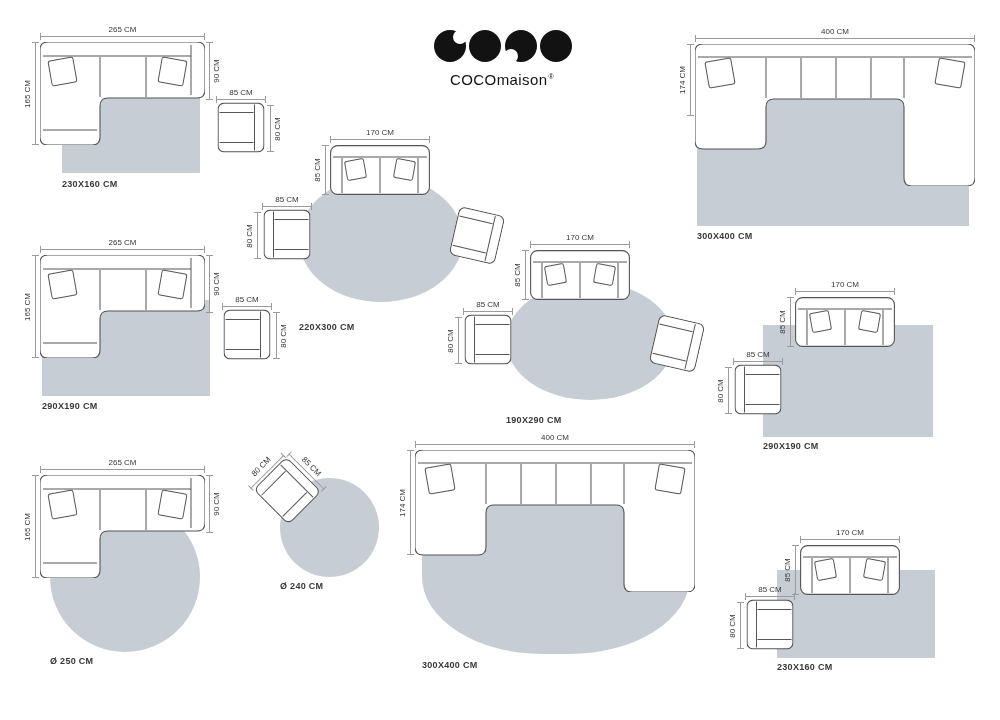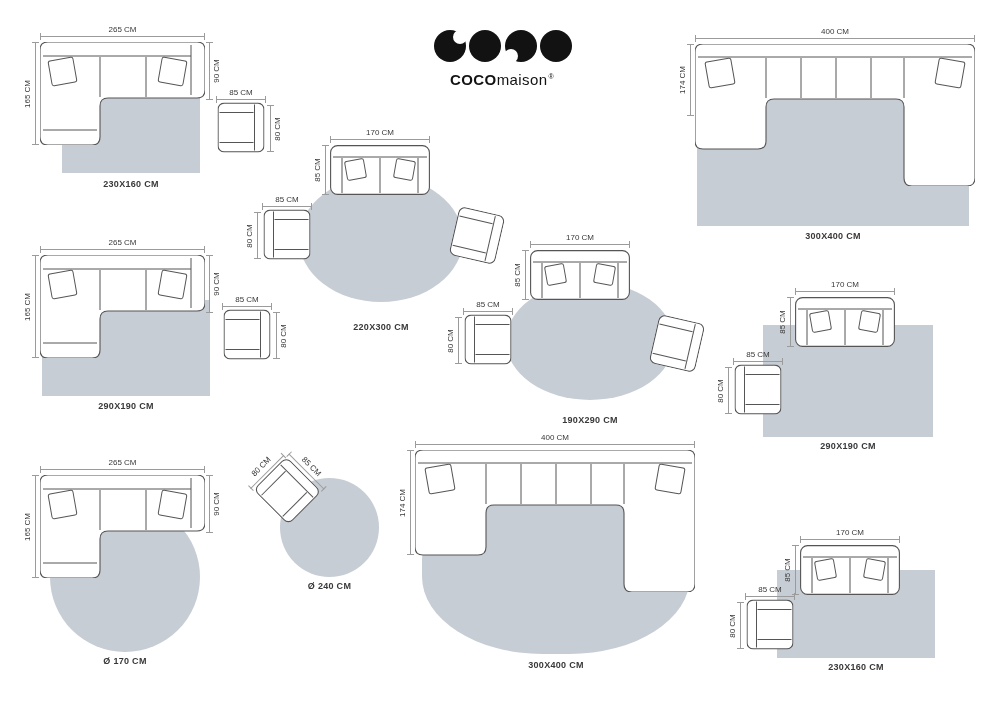--- a/index.html
+++ b/index.html
@@ -3,39 +3,39 @@
 <meta charset="utf-8">
 <style>
   * { box-sizing: border-box; }
   html, body { margin:0; padding:0; background:#fff; }
   .canvas { position:relative; width:1000px; height:720px; background:#ffffff;
             font-family:"Liberation Sans", sans-serif; overflow:hidden; }
   .rug { position:absolute; background:#c7cdd5; }
   .round { border-radius:50%; }
   .squircle { border-radius:45%; }
   .rug-label { position:absolute; font-size:9px; font-weight:bold; color:#383838;
-               text-align:center; letter-spacing:.3px; white-space:nowrap; }
+               text-align:left; letter-spacing:.3px; white-space:nowrap; }
   .furn { position:absolute; }
   .dim-h { position:absolute; height:12px; }
   .dim-h .l { position:absolute; left:0; right:0; bottom:0; height:1px; background:#9b9b9b; }
   .dim-h .l::before,.dim-h .l::after { content:""; position:absolute; top:-3px; width:1px; height:7px; background:#9b9b9b; }
   .dim-h .l::before { left:0; } .dim-h .l::after { right:0; }
   .dim-h .t { position:absolute; left:50%; bottom:3px; transform:translateX(-50%);
               font-size:8px; color:#383838; white-space:nowrap; line-height:1; }
   .dim-v { position:absolute; width:12px; }
   .dim-v .l { position:absolute; top:0; bottom:0; right:0; width:1px; background:#9b9b9b; }
   .dim-v .l::before,.dim-v .l::after { content:""; position:absolute; left:-3px; width:7px; height:1px; background:#9b9b9b; }
   .dim-v .l::before { top:0; } .dim-v .l::after { bottom:0; }
   .dim-v .t { position:absolute; left:4px; top:50%; transform:translate(-50%,-50%) rotate(-90deg);
               font-size:8px; color:#383838; white-space:nowrap; line-height:1; }
   .dim-v.right .l { right:auto; left:0; }
   .dim-v.right .t { left:8px; }
   .logo { position:absolute; text-align:center; color:#121212; }
   .logo-text { font-size:15px; margin-top:1px; letter-spacing:.4px; }
-  .logo-text .lb { font-weight:bold; }
+  .logo-text .lb { font-weight:normal; }
   .logo-text .reg { font-size:7px; vertical-align:super; margin-left:1px; }
 </style>
 </head>
 <body>
 
 <svg width="0" height="0" style="position:absolute" aria-hidden="true">
 <defs>
   <symbol id="sym-corner-sofa" viewBox="0 0 165 103">
     <path d="M8,0 H157 Q165,0 165,8 V48 Q165,56 157,56 H68 Q60,56 60,64 V95 Q60,103 52,103 H8 Q0,103 0,95 V8 Q0,0 8,0 Z" fill="#fff" stroke="#555" stroke-width="1.1"></path>
     <line x1="3" y1="14" x2="151" y2="14" stroke="#555" stroke-width="1"></line>
@@ -251,21 +251,21 @@
       <span class="l"></span>
     </div>
   <div class="dim-v" style="left:24px;top:475px;height:103px">
       <span class="t">165 CM</span>
       <span class="l"></span>
     </div>
   <div class="dim-v right" style="left:209px;top:475px;height:58px">
       <span class="t">90 CM</span>
       <span class="l"></span>
     </div>
-  <div class="rug-label" style="left:50px;top:656px;width:150px">Ø 170 CM</div>
+  <div class="rug-label" style="left:50px;top:656px;width:150px">Ø 250 CM</div>
 
   <div class="rug round" style="left:280px;top:478px;width:99px;height:99px"></div>
   <div class="furn" style="left:247px;top:452px;width:80px;height:80px;transform:rotate(45deg);transform-origin:40px 39px">
     <svg class="furn" style="left:15px;top:15px" width="50" height="47">
         <use href="#sym-chair"></use>
       </svg>
     <div class="dim-h" style="left:15px;top:0;width:50px">
         <span class="t">85 CM</span>
         <span class="l"></span>
       </div>

